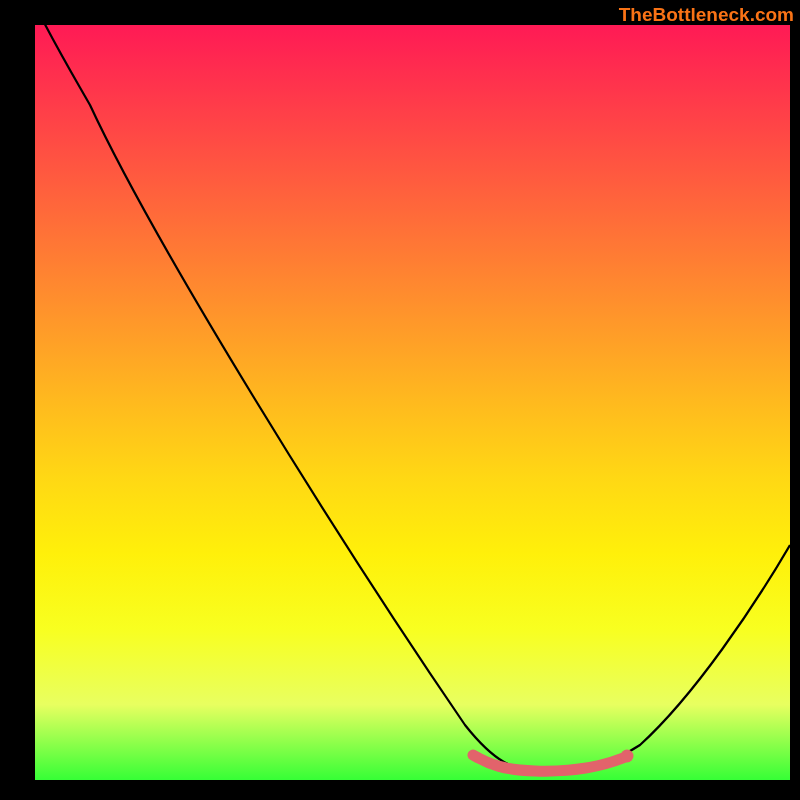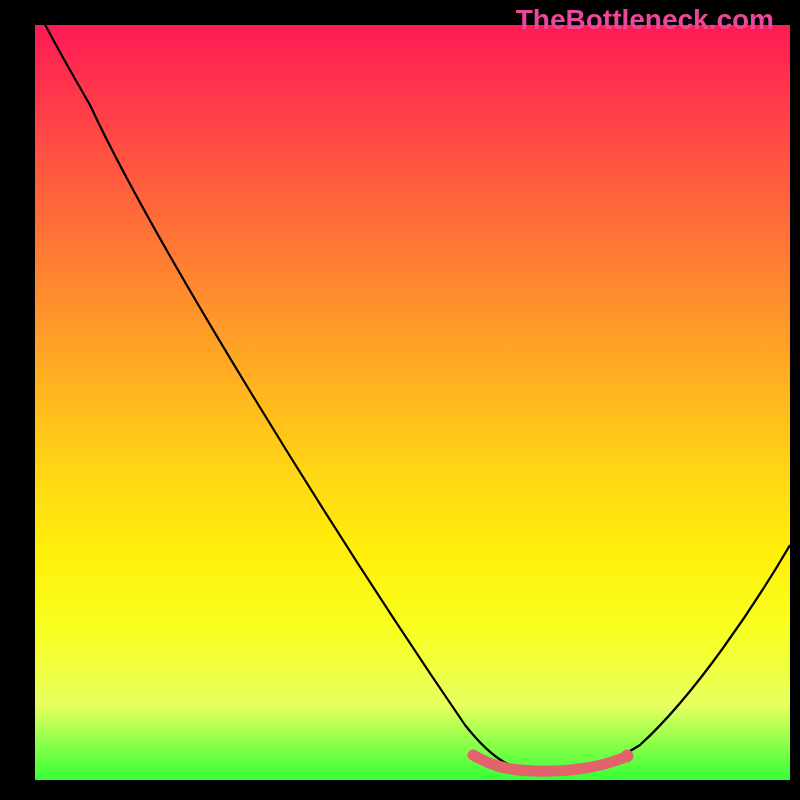--- a/index.html
+++ b/index.html
@@ -1,24 +1,24 @@
 <!DOCTYPE html>
 <html><head>
 <meta charset="utf-8">
 <style>
   * { margin: 0; padding: 0; box-sizing: border-box; }
   html, body { width: 800px; height: 800px; background: #000; }
   .container { position: relative; width: 800px; height: 800px; background: #000; }
   .watermark {
     position: absolute;
     top: 4px;
-    right: 26px;
-    color: #ec4899;
+    right: 6px;
+    color: #f97316;
     font-family: Arial, sans-serif;
-    font-size: 28px;
+    font-size: 19px;
     font-weight: bold;
     z-index: 10;
   }
   .plot-area {
     position: absolute;
     left: 35px;
     top: 25px;
     width: 755px;
     height: 755px;
     overflow: hidden;

